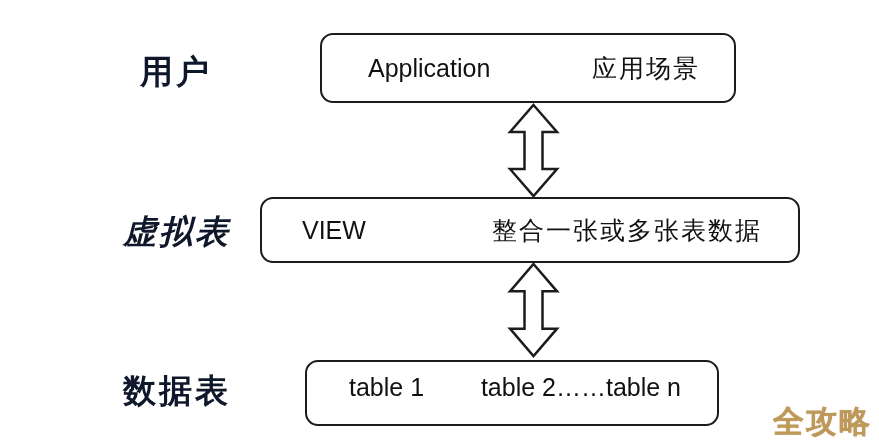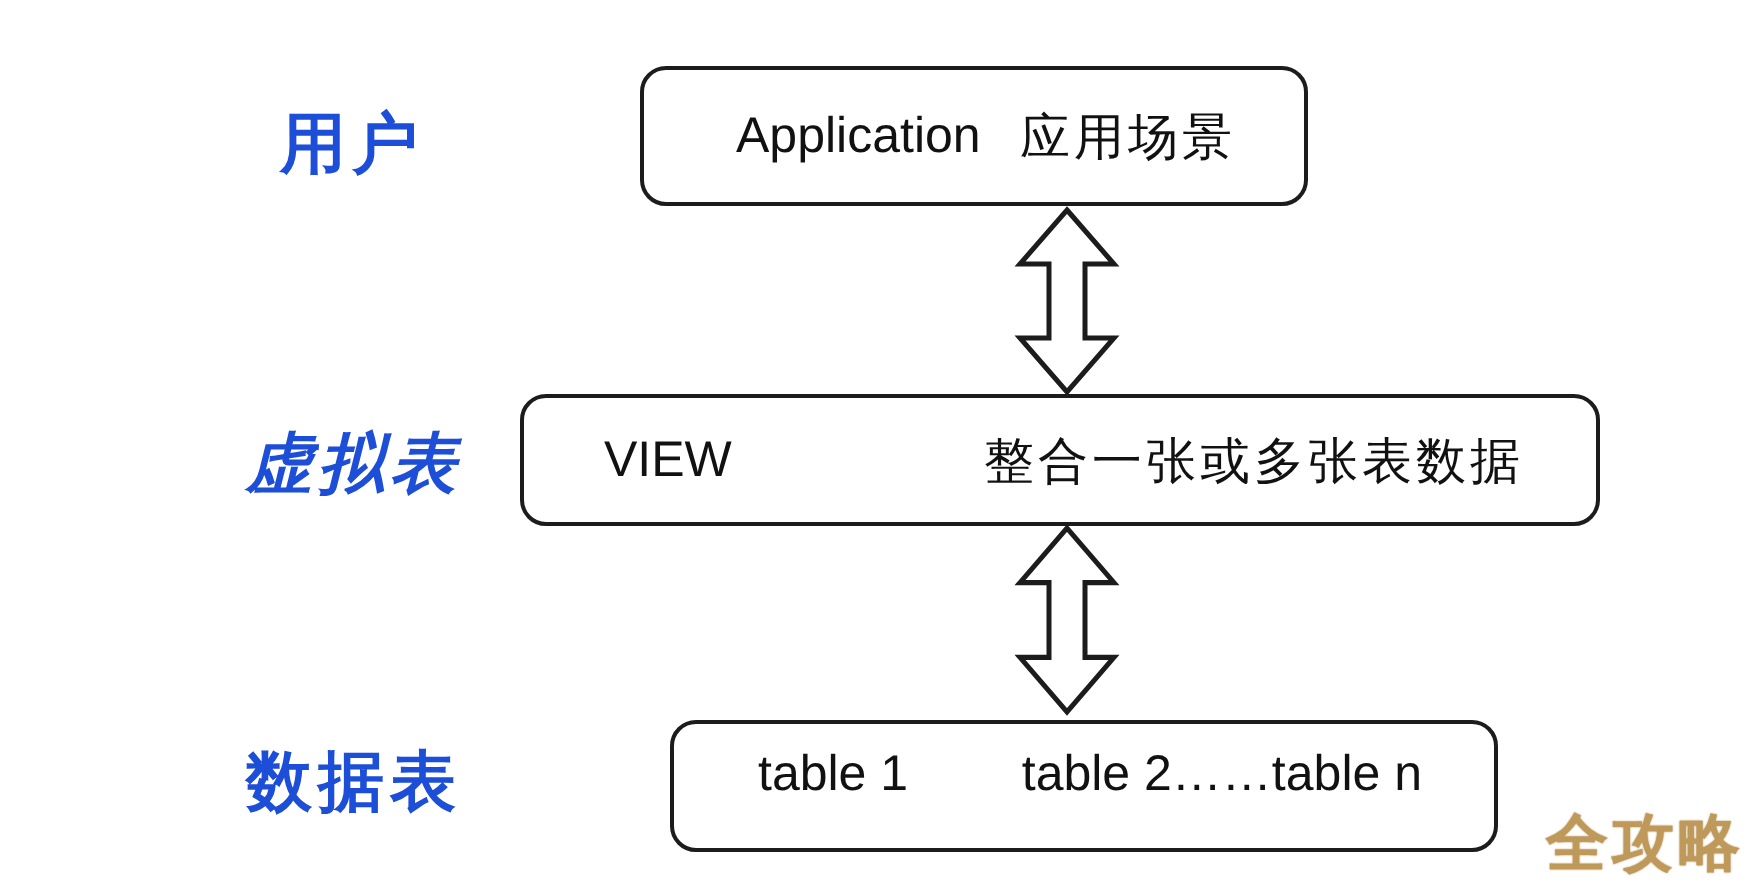--- a/index.html
+++ b/index.html
@@ -11,21 +11,21 @@
     position: relative;
     width: 879px;
     height: 446px;
     background: #ffffff;
     overflow: hidden;
   }
   .row-label {
     position: absolute;
     font-size: 33px;
     font-weight: 600;
-    color: #1d4ed8;
+    color: #0f172a;
     letter-spacing: 3px;
     white-space: nowrap;
   }
   .label-user    { left: 140px; top: 50px;  }
   .label-virtual { left: 123px; top: 210px; font-style: italic; }
   .label-table   { left: 123px; top: 369px; }
 
   .node {
     position: absolute;
     box-sizing: border-box;
@@ -33,23 +33,23 @@
     border-radius: 13px;
     background: #ffffff;
     display: flex;
     align-items: center;
     justify-content: space-between;
     font-size: 25px;
     font-weight: 500;
     color: #111111;
     white-space: nowrap;
   }
-  .node-app    { left: 320px; top: 33px;  width: 334px; height: 70px; padding: 0 34px 0 46px; }
+  .node-app    { left: 320px; top: 33px;  width: 416px; height: 70px; padding: 0 34px 0 46px; }
   .node-view   { left: 260px; top: 197px; width: 540px; height: 66px; padding: 0 36px 0 40px; }
-  .node-tables { left: 335px; top: 360px; width: 414px; height: 66px; padding: 0 36px 12px 42px; }
+  .node-tables { left: 305px; top: 360px; width: 414px; height: 66px; padding: 0 36px 12px 42px; }
 
   .node .cn { letter-spacing: 2px; }
 
   .arrow {
     position: absolute;
     width: 55px;
   }
   .arrow-1 { left: 506px; top: 103px; height: 95px; }
   .arrow-2 { left: 506px; top: 262px; height: 96px; }
 

